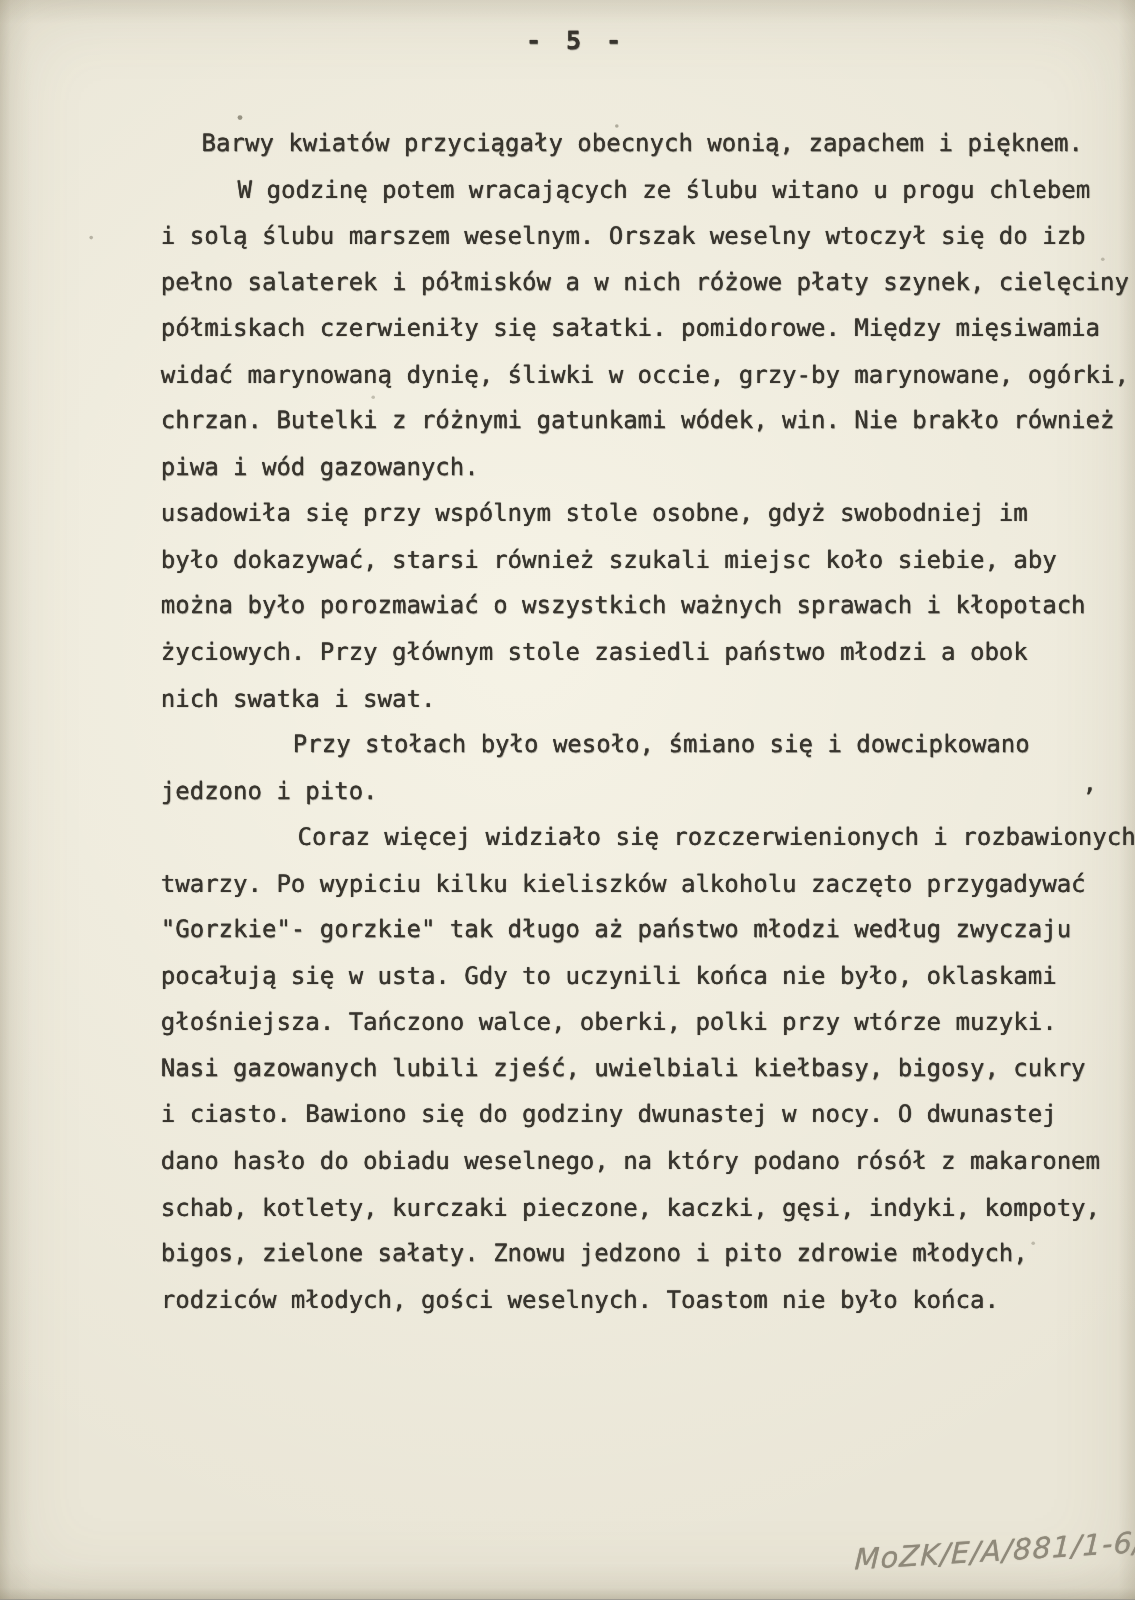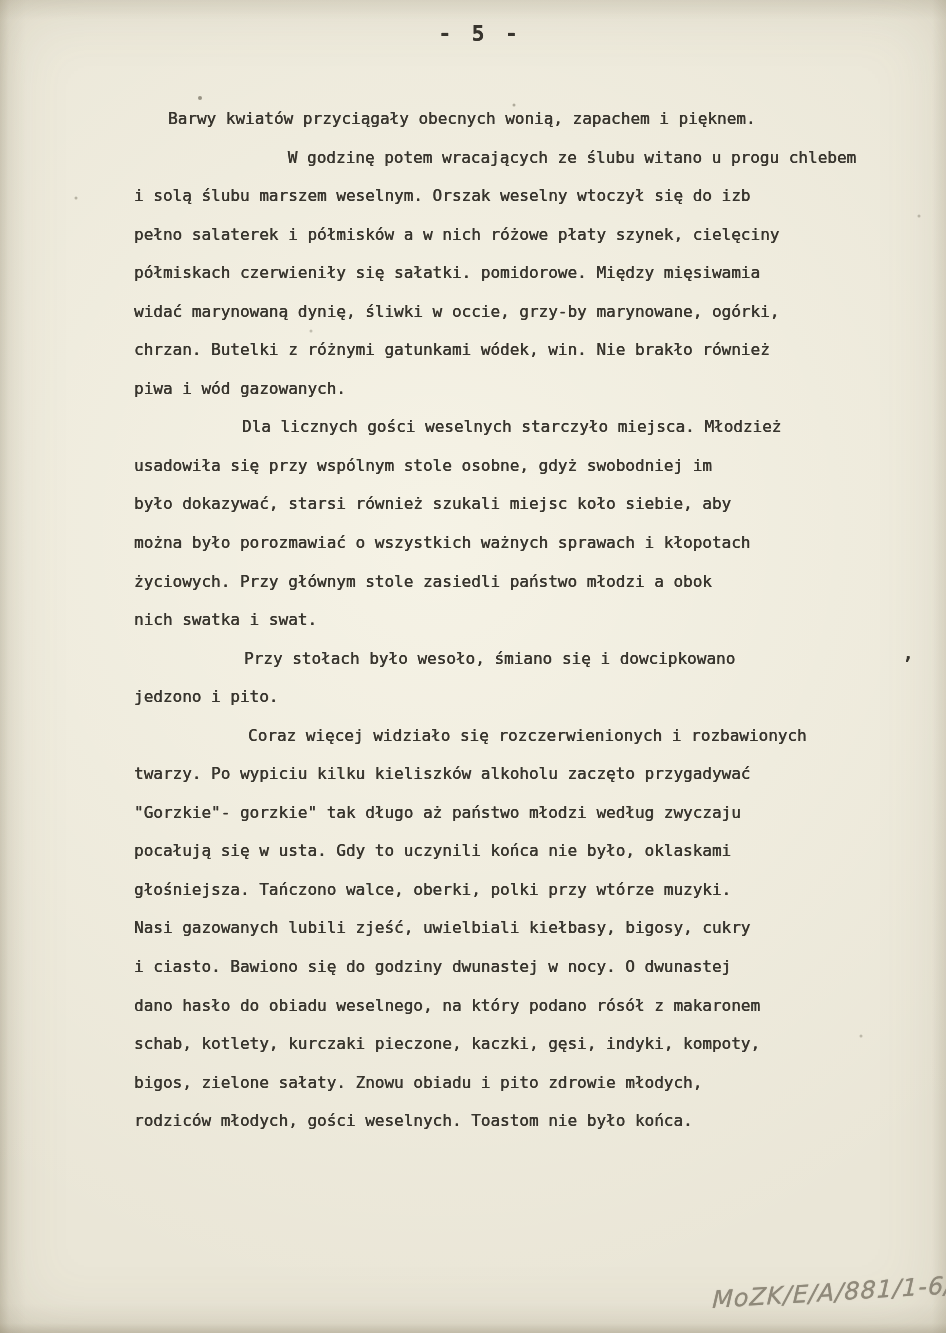--- a/index.html
+++ b/index.html
@@ -22,21 +22,21 @@
     text-shadow: 0 0 0.6px rgba(45,42,36,0.95), 0.4px 0.4px 0.6px rgba(45,42,36,0.45);
   }
   .page-number {
     position:absolute; top:22px; left:480px;
     transform:translateX(-50%);
     font-size:21px; font-weight:bold; letter-spacing:4px;
     white-space:pre;
   }
   .text-block {
     position:absolute; top:100px; left:134px; width:812px;
-    font-size:16px;
+    font-size:20px;
   }
   .line {
     height:38.55px; line-height:38.55px;
     white-space:pre; overflow:visible;
   }
   .stray-mark {
     position:absolute; top:640px; left:902px;
     font-size:20px;
   }
   .archive-mark {
@@ -67,37 +67,36 @@
 <div class="page">
 
   <div class="paper-specks"></div>
 
   <div class="typewriter page-number">- 5 -</div>
 
   <div class="typewriter text-block">
 
       <div class="line" style="padding-left: 34px;">Barwy kwiatów przyciągały obecnych wonią, zapachem i pięknem.</div>
 
-      <div class="line" style="padding-left: 64px; text-align: center;">W godzinę potem wracających ze ślubu witano u progu chlebem</div>
+      <div class="line" style="padding-left: 64px;">W godzinę potem wracających ze ślubu witano u progu chlebem</div>
 
       <div class="line">i solą ślubu marszem weselnym. Orszak weselny wtoczył się do izb</div>
 
 
       <div class="line">pełno salaterek i półmisków a w nich różowe płaty szynek, cielęciny</div>
 
 
       <div class="line">półmiskach czerwieniły się sałatki. pomidorowe. Między mięsiwamia</div>
 
       <div class="line">widać marynowaną dynię, śliwki w occie, grzy-by marynowane, ogórki,</div>
 
       <div class="line">chrzan. Butelki z różnymi gatunkami wódek, win. Nie brakło również</div>
 
       <div class="line">piwa i wód gazowanych.</div>
 
-      <div class="line" style="padding-left: 108px;">Dla licznych gości weselnych starczyło miejsca. Młodzież</div>
 
       <div class="line">usadowiła się przy wspólnym stole osobne, gdyż swobodniej im</div>
 
       <div class="line">było dokazywać, starsi również szukali miejsc koło siebie, aby</div>
 
       <div class="line">można było porozmawiać o wszystkich ważnych sprawach i kłopotach</div>
 
       <div class="line">życiowych. Przy głównym stole zasiedli państwo młodzi a obok</div>
 
       <div class="line">nich swatka i swat.</div>
@@ -118,21 +117,21 @@
       <div class="line">głośniejsza. Tańczono walce, oberki, polki przy wtórze muzyki.</div>
 
       <div class="line">Nasi gazowanych lubili zjeść, uwielbiali kiełbasy, bigosy, cukry</div>
 
       <div class="line">i ciasto. Bawiono się do godziny dwunastej w nocy. O dwunastej</div>
 
       <div class="line">dano hasło do obiadu weselnego, na który podano rósół z makaronem</div>
 
       <div class="line">schab, kotlety, kurczaki pieczone, kaczki, gęsi, indyki, kompoty,</div>
 
-      <div class="line">bigos, zielone sałaty. Znowu obiadu i pito zdrowie młodych,</div>
+      <div class="line">bigos, zielone sałaty. Znowu jedzono i pito zdrowie młodych,</div>
 
       <div class="line">rodziców młodych, gości weselnych. Toastom nie było końca.</div>
     </div>
 
   <div class="typewriter stray-mark">,</div>
 
   <div class="archive-mark">MoZK/E/A/881/1-6/5</div>
 
 </div>
 

